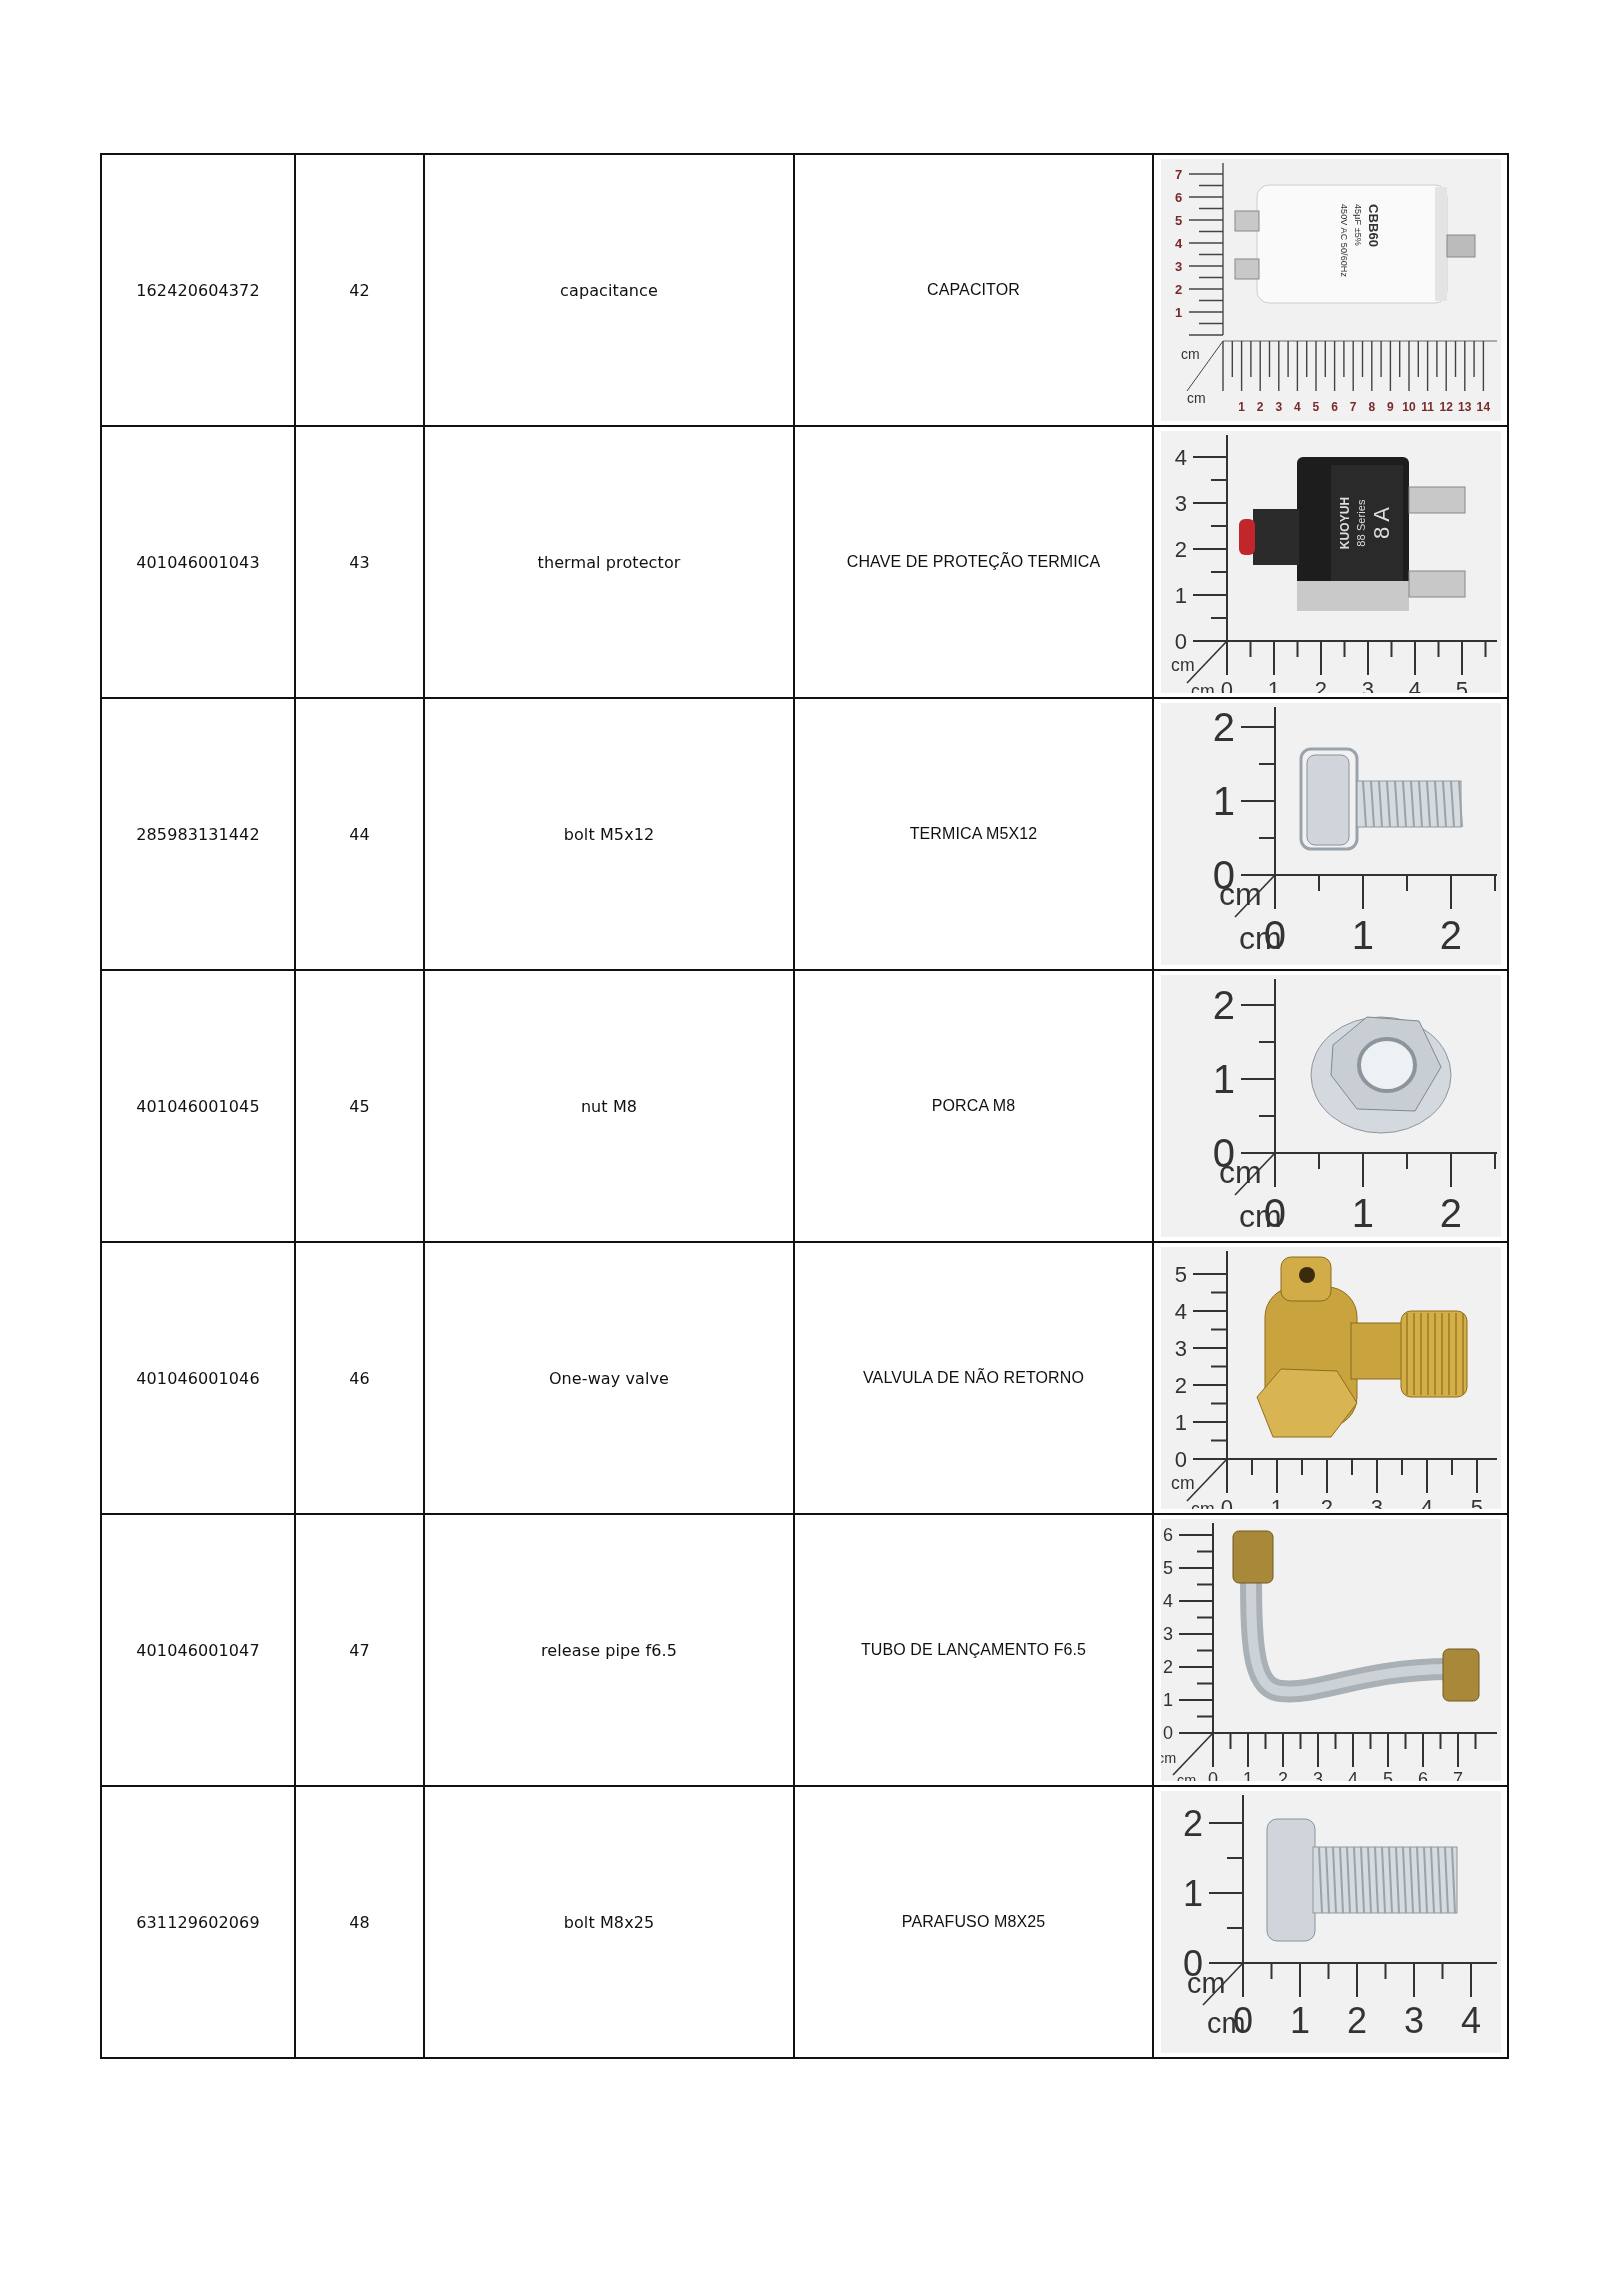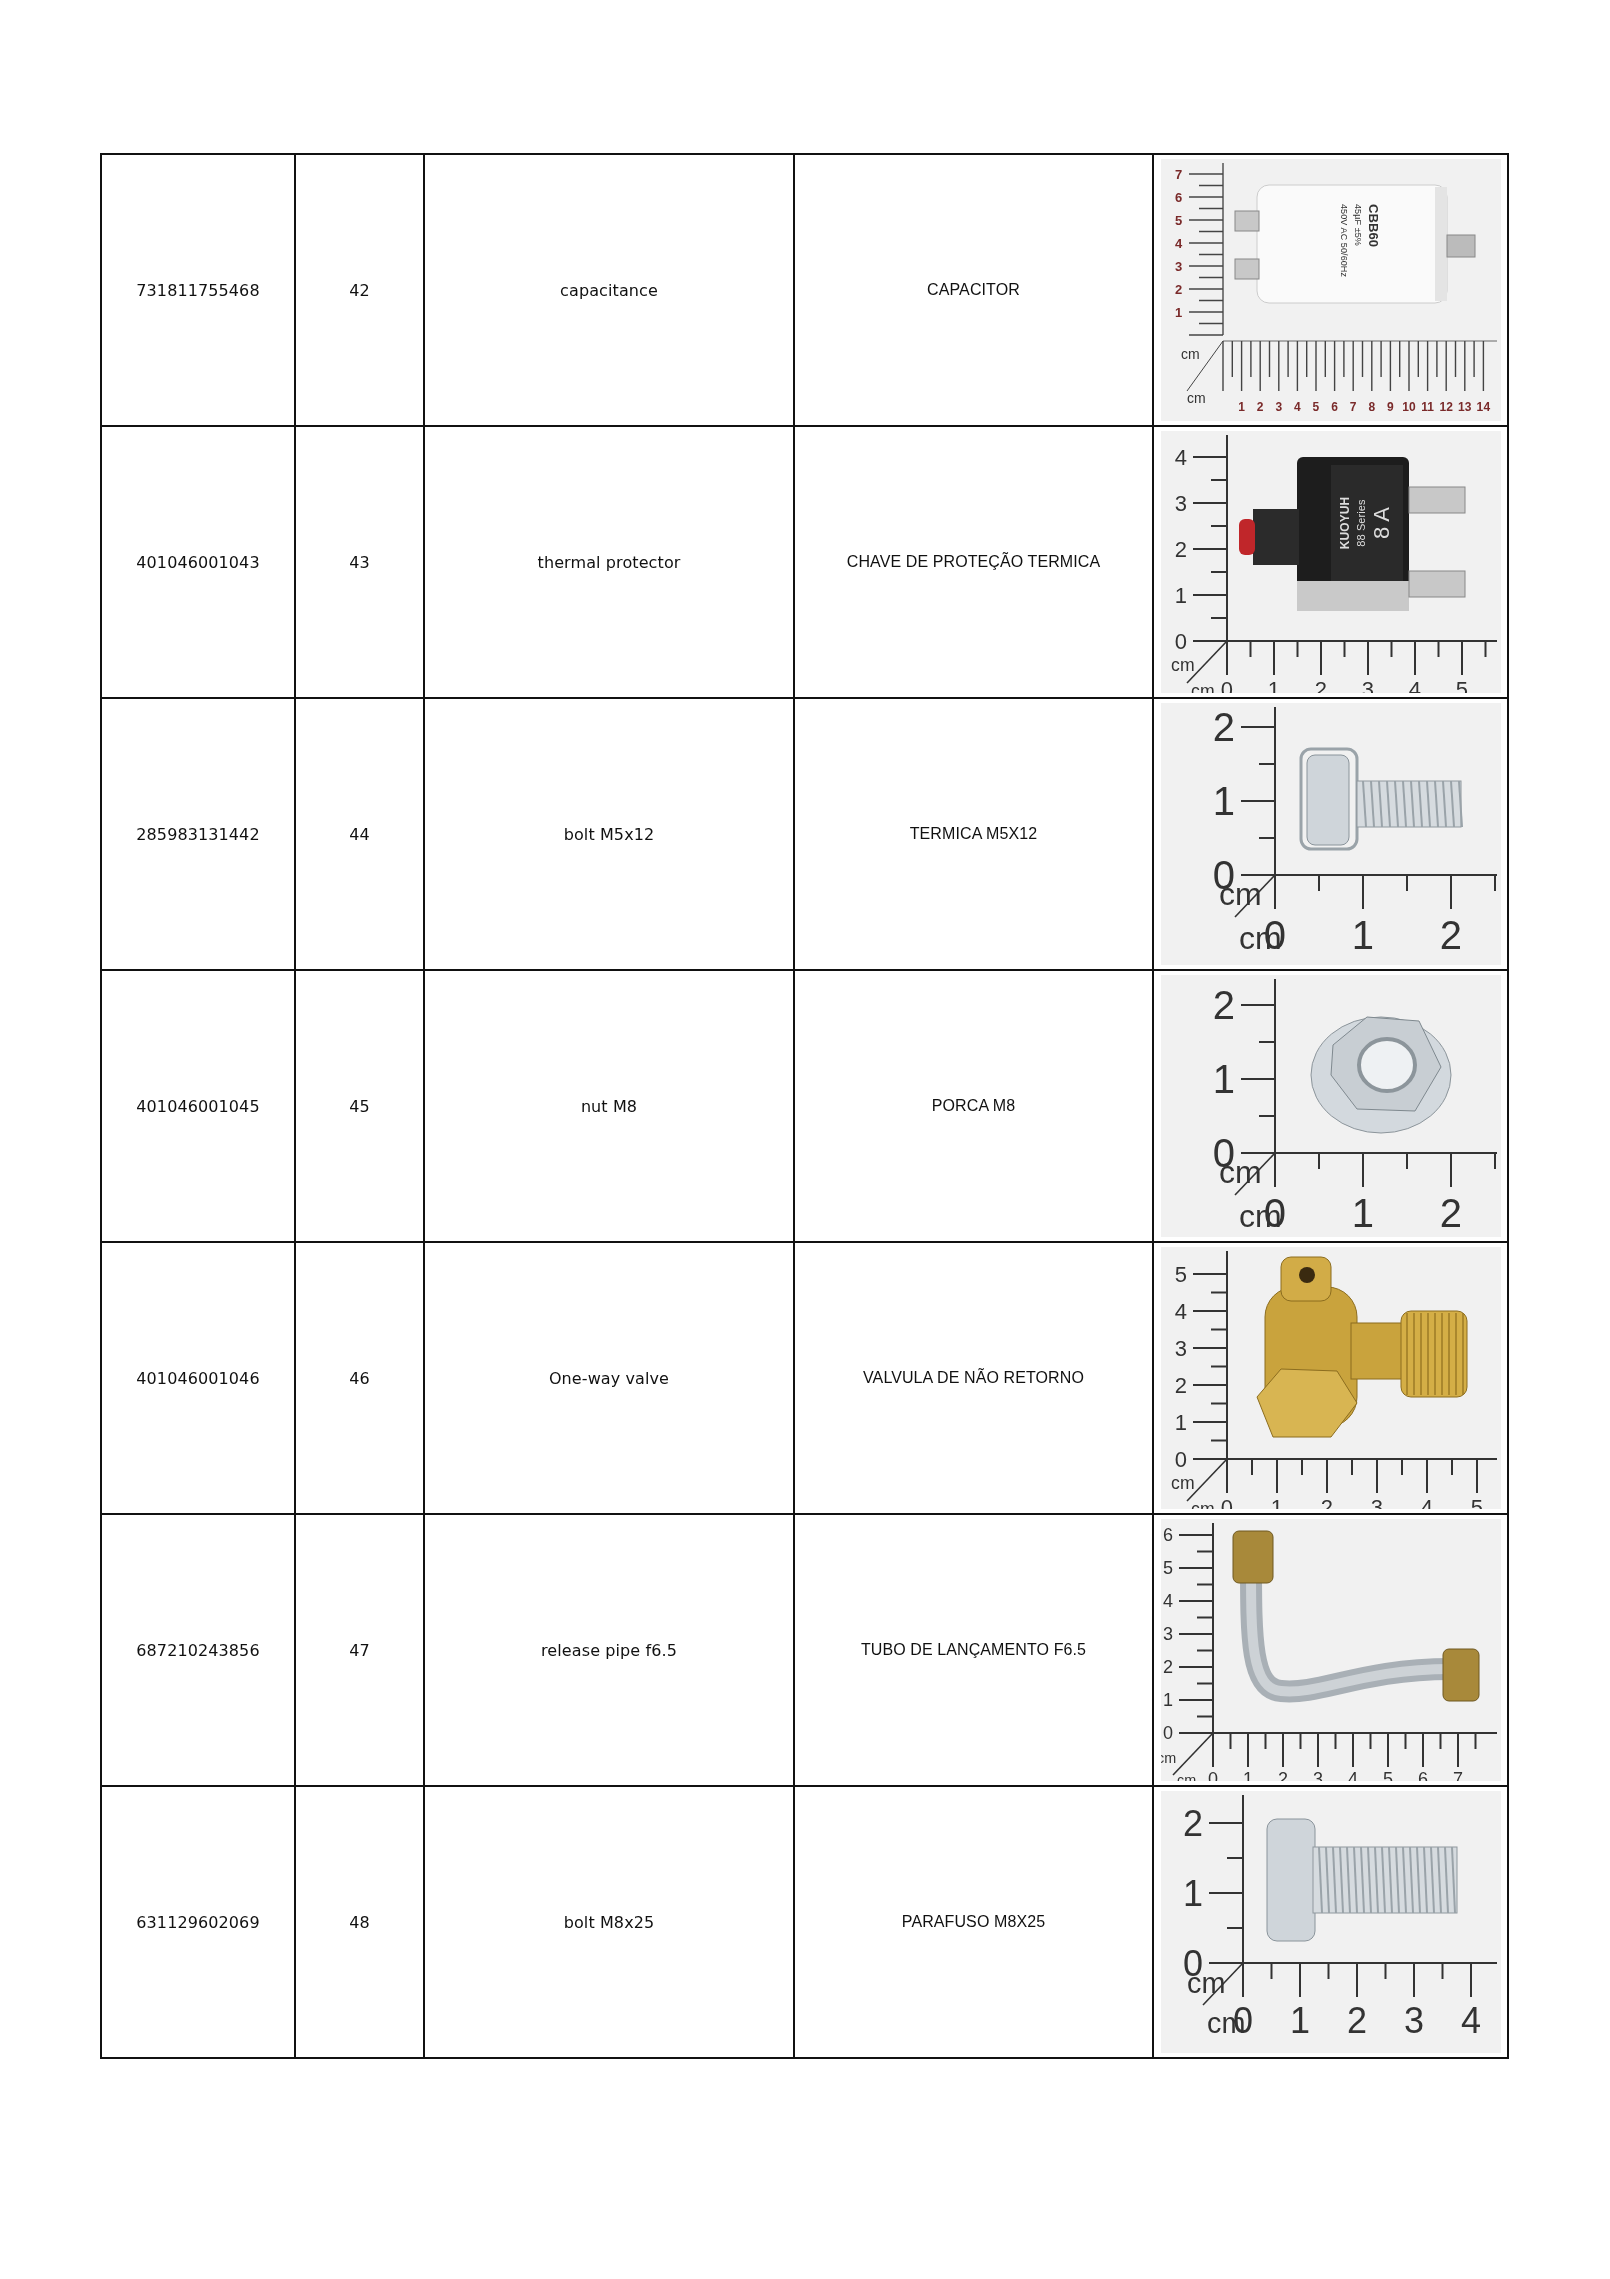--- a/index.html
+++ b/index.html
@@ -30,21 +30,21 @@
 <table class="parts-table">
   <colgroup>
     <col class="col-code">
       <col class="col-num">
       <col class="col-en">
       <col class="col-pt">
       <col class="col-img">
   </colgroup>
   <tbody id="tbody">
   <tr>
-    <td><span>731811755468</span></td>
+    <td><span>162420604372</span></td>
     <td><span>42</span></td>
     <td><span>capacitance</span></td>
     <td class="pt-text"><span>CAPACITOR</span></td>
     <td>
           <div class="img-box">
             <svg viewBox="0 0 340 262" xmlns="http://www.w3.org/2000/svg">
               <line x1="62" y1="4" x2="62" y2="176" stroke="#555" stroke-width="1.5"></line>
               <line x1="28" y1="176" x2="62" y2="176" stroke="#444" stroke-width="1.5"></line>
               <line x1="38" y1="164.5" x2="62" y2="164.5" stroke="#444" stroke-width="1.5"></line>
               <line x1="28" y1="153" x2="62" y2="153" stroke="#444" stroke-width="1.5"></line>
@@ -341,21 +341,21 @@
               <line x1="281" y1="66" x2="281" y2="148" stroke="#9c7a26" stroke-width="1.5"></line>
               <line x1="288" y1="66" x2="288" y2="148" stroke="#9c7a26" stroke-width="1.5"></line>
               <line x1="295" y1="66" x2="295" y2="148" stroke="#9c7a26" stroke-width="1.5"></line>
               <line x1="302" y1="66" x2="302" y2="148" stroke="#9c7a26" stroke-width="1.5"></line>
             </svg>
           </div>
         </td>
   </tr>
 
   <tr>
-    <td><span>687210243856</span></td>
+    <td><span>401046001047</span></td>
     <td><span>47</span></td>
     <td><span>release pipe f6.5</span></td>
     <td class="pt-text"><span>TUBO DE LANÇAMENTO F6.5</span></td>
     <td>
           <div class="img-box">
             <svg viewBox="0 0 340 262" xmlns="http://www.w3.org/2000/svg">
               <line x1="52" y1="214" x2="52" y2="4" stroke="#333" stroke-width="2"></line>
               <line x1="52" y1="214" x2="336" y2="214" stroke="#333" stroke-width="2"></line>
               <line x1="52" y1="214" x2="12" y2="256" stroke="#333" stroke-width="1.6"></line>
               <line x1="18" y1="214" x2="52" y2="214" stroke="#333" stroke-width="2"></line>

